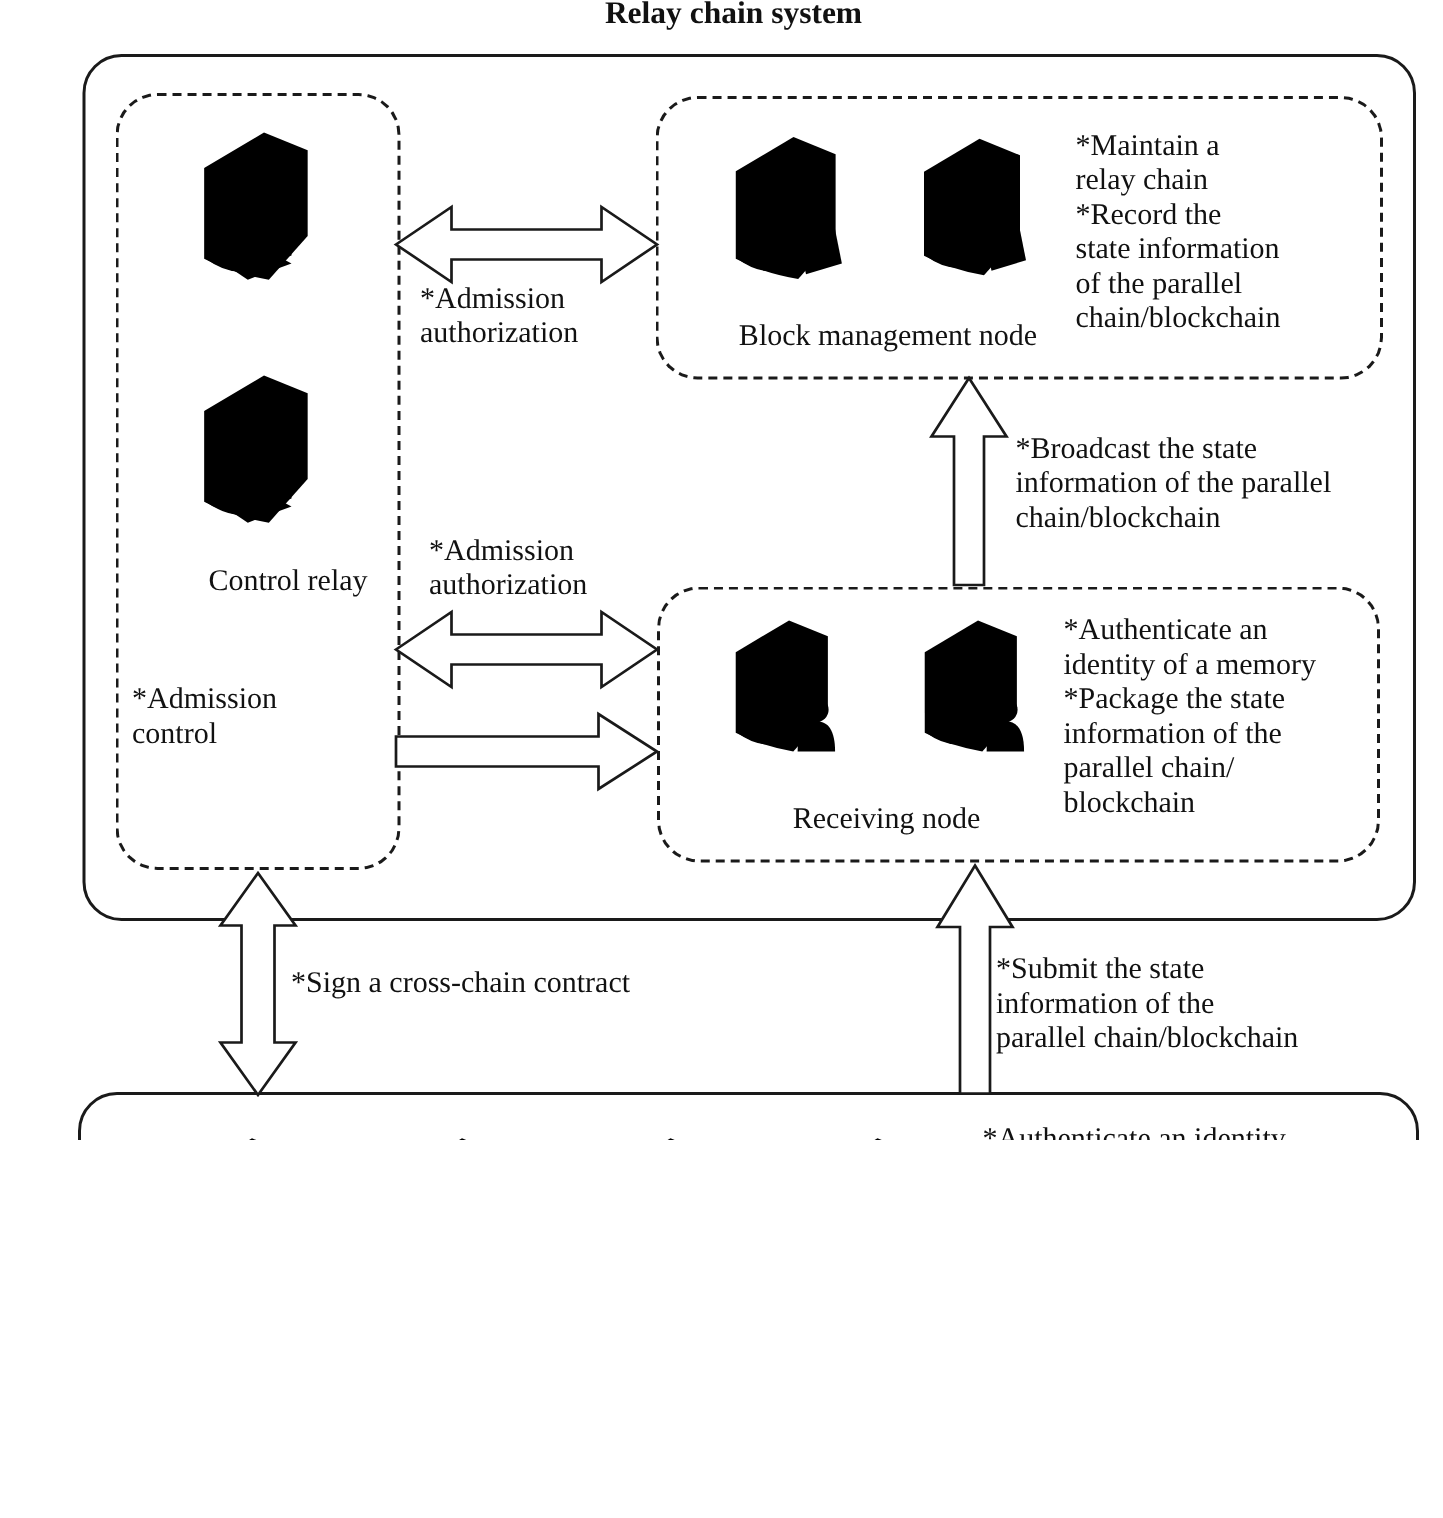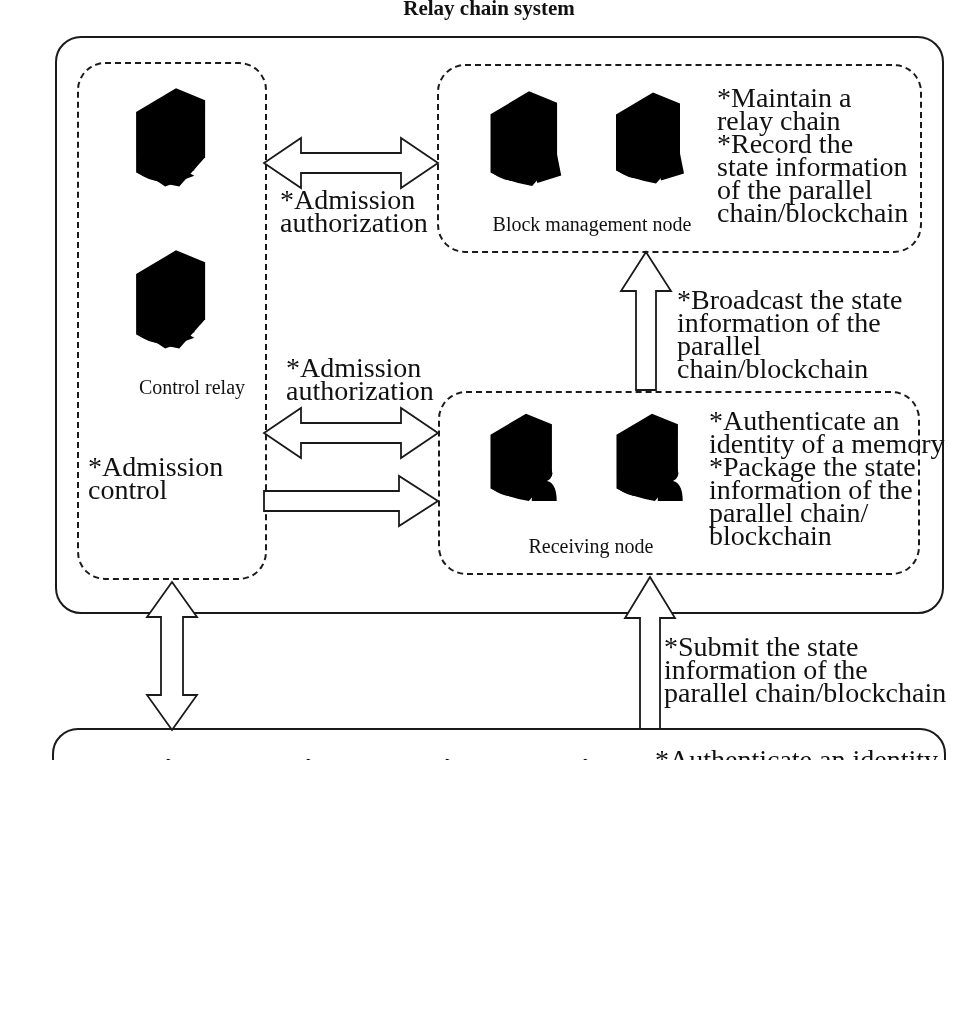--- a/index.html
+++ b/index.html
@@ -3,21 +3,21 @@
 <meta charset="utf-8">
 <style>
   html,body{margin:0;padding:0;background:#fff;}
   .stage{
     position:relative;width:962px;height:760px;background:#fff;
     font-family:"Liberation Serif","DejaVu Serif",serif;color:#111;overflow:hidden;
   }
   .box{position:absolute;background:transparent;}
   .solid-box{border:2.5px solid #1a1a1a;border-radius:26px;}
   .dashed-box{border:2px dashed #1a1a1a;border-radius:28px;}
-  .txt{position:absolute;font-size:28px;line-height:23px;white-space:pre-line;}
+  .txt{position:absolute;font-size:20px;line-height:23px;white-space:pre-line;}
   .lbl{position:absolute;font-size:20px;line-height:22px;text-align:center;}
   .ttl{position:absolute;font-size:21px;font-weight:bold;text-align:center;line-height:24px;}
   .fig{position:absolute;font-size:21px;text-align:center;line-height:24px;}
   .arrow{position:absolute;overflow:visible;}
   .arrow polygon{fill:#ffffff;stroke:#1a1a1a;stroke-width:1.8;stroke-linejoin:miter;}
   .icon{position:absolute;}
 </style>
 </head>
 <body>
 
@@ -144,20 +144,21 @@
   <div class="txt" style="left:286px;top:356px;">*Admission
 authorization</div>
   <div class="txt" style="left:709px;top:409px;">*Authenticate an
 identity of a memory
 *Package the state
 information of the
 parallel chain/
 blockchain</div>
   <div class="txt" style="left:88px;top:455px;">*Admission
 control</div>
+  <div class="txt" style="left:194px;top:644px;">*Sign a cross-chain contract</div>
   <div class="txt" style="left:664px;top:635px;">*Submit the state
 information of the
 parallel chain/blockchain</div>
   <div class="txt" style="left:655px;top:748px;">*Authenticate an identity
 of an interactor
 *Store state information
 of a parallel chain/
 blockchain</div>
 
   <div class="ttl" style="left:334px;top:925px;width:310px;">Blockchain system</div>

